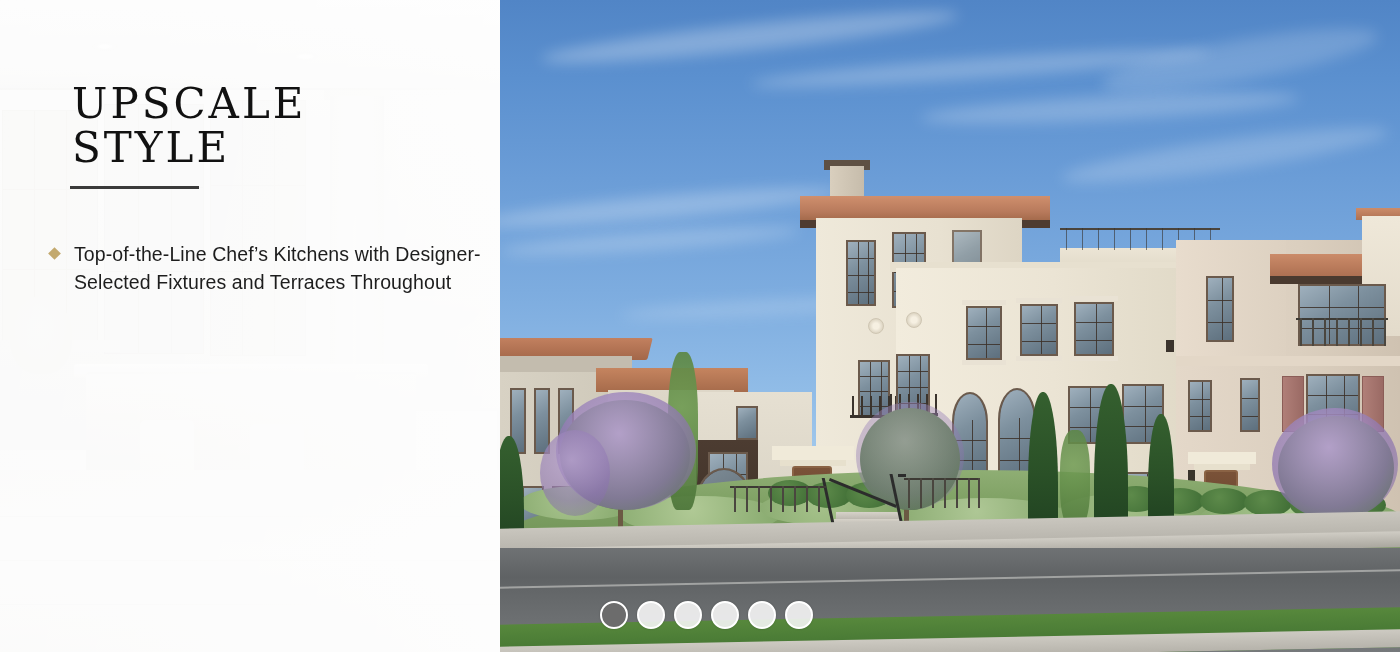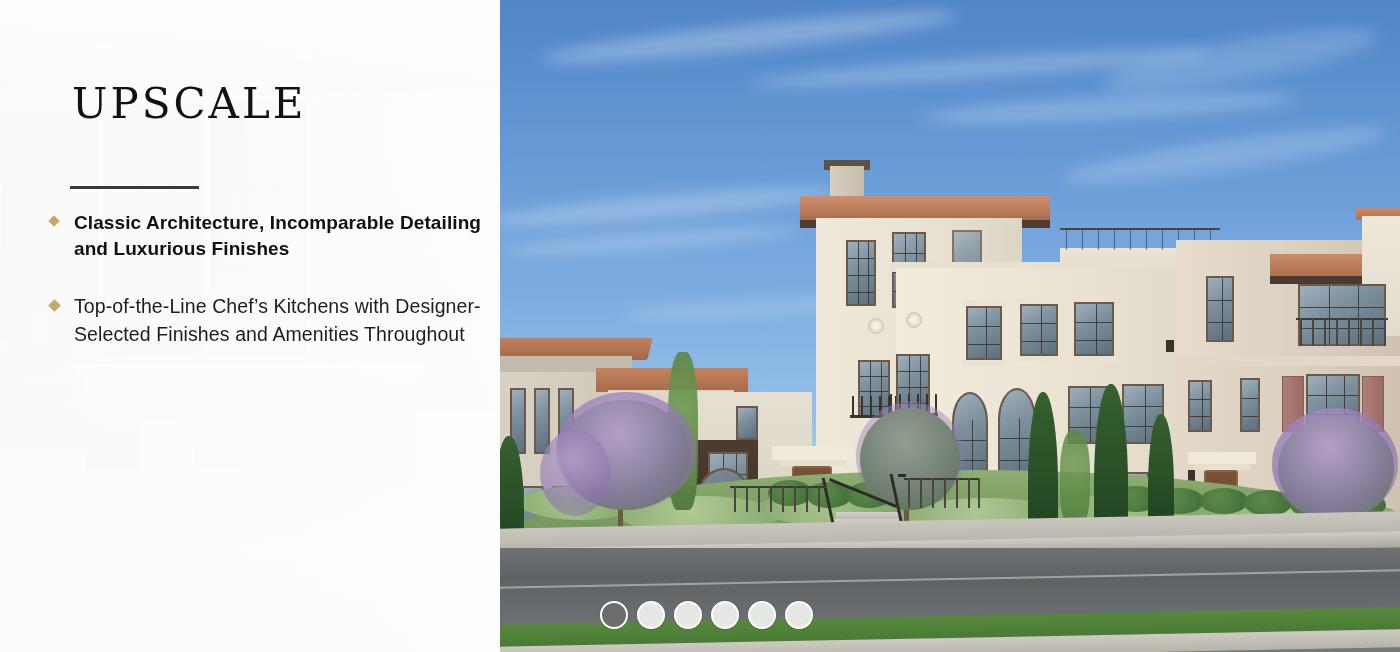--- a/index.html
+++ b/index.html
@@ -308,33 +308,30 @@
       <div class="k-floorline" style="top:560px;"></div>
       <div class="k-floorline" style="top:604px;"></div>
     </div>
 
     <div class="left-wash"></div>
     <div class="left-wash2"></div>
 
     <div class="left-content">
       <h1 class="headline">
         <span>UPSCALE</span>
+        <span class="l2">STYLE</span>
       </h1>
 
       <div class="divider"></div>
 
       <ul class="bullets" style="list-style:none;">
-        <li class="bullet lead">
-          <span class="b-mark"></span>
-          <span class="b-text">Classic Architecture, Incomparable Detailing and Luxurious Finishes</span>
-        </li>
         <div class="sp1"></div>
         <li class="bullet">
           <span class="b-mark"></span>
-          <span class="b-text">Top-of-the-Line Chef’s Kitchens with Designer-Selected Finishes and Amenities Throughout</span>
+          <span class="b-text">Top-of-the-Line Chef’s Kitchens with Designer-Selected Fixtures and Terraces Throughout</span>
         </li>
         <div class="sp2"></div>
         <div class="sp3"></div>
       </ul>
     </div>
   </div>
 
   <div class="photo">
 
     <div class="sky"></div>

